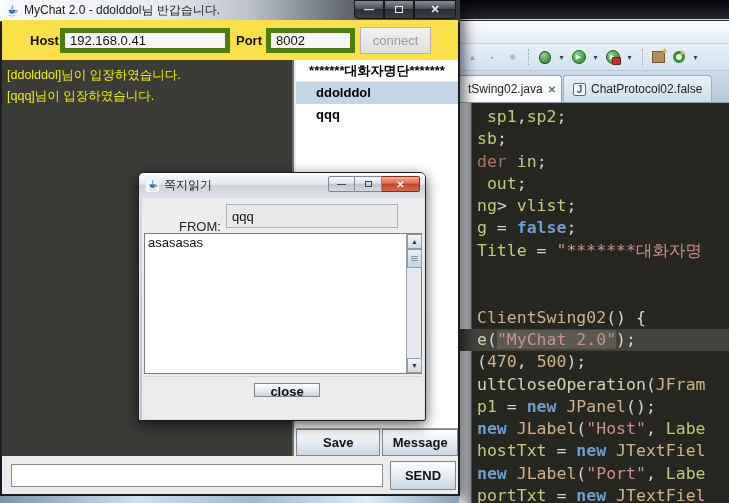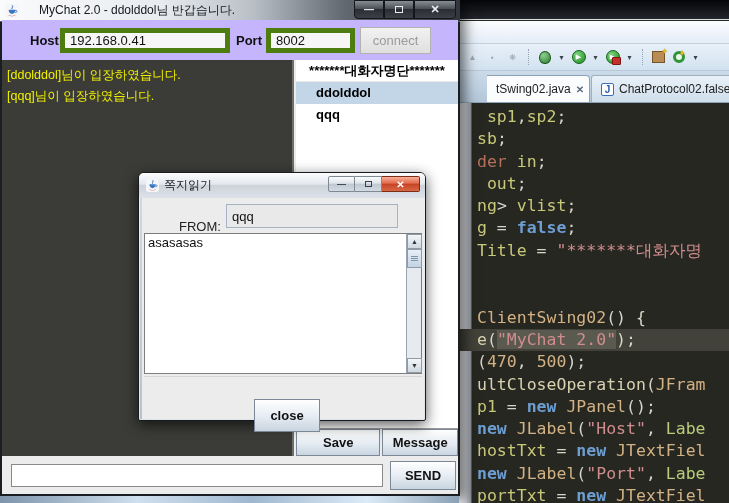--- a/index.html
+++ b/index.html
@@ -26,21 +26,21 @@
   .ic-pkg { width:13px; height:12px; background:
             linear-gradient(90deg,#b98c55 32%,#8a6233 34%,#b98c55 36%,#b98c55 64%,#8a6233 66%,#b98c55 68%),
             linear-gradient(180deg,#caa06a 46%,#8a6233 50%,#caa06a 54%); border:1px solid #775427; position:relative; }
   .ic-pkg::after, .ic-cls::after { content:"✦"; position:absolute; right:-4px; top:-5px; color:#e8c32a; font-size:8px; text-shadow:0 0 1px #7d6200; }
   .ic-cls { width:12px; height:12px; border-radius:50%; border:3px solid #2f9434; position:relative; background:#eaf6ea; }
   .ic-dd { color:#3a4450; font-size:8px; width:9px; }
 
   .e-tabs { position:absolute; left:0; top:71px; width:100%; height:32px;
             background:linear-gradient(180deg,#ccdbe9,#b3c7da); border-bottom:1px solid #8ba2b8; }
   .e-tab { position:absolute; bottom:0; height:27px; display:flex; align-items:center; gap:5px;
-           padding:0 9px; font-size:12px; color:#222;margin-left:28px; }
+           padding:0 9px; font-size:12px; color:#222; }
   .e-tab.active { left:0; width:103px; background:#fbfcfd; border:1px solid #8ba2b8; border-bottom:none;
                   border-top-right-radius:4px; border-left:none; }
   .e-tab.inactive { left:104px; background:linear-gradient(180deg,#e9f1f8,#cfdeec);
                     border:1px solid #9db1c4; border-bottom:none; border-top-left-radius:3px; border-top-right-radius:4px; }
   .tab-close { color:#5a6a7a; font-size:10px; font-weight:bold; }
   .j-icon { width:13px; height:13px; background:#fff; border:1px solid #3b6fb0; border-radius:2px;
             color:#2a5ca8; font-size:10px; font-weight:bold; display:flex; align-items:center; justify-content:center; }
 
   .e-editor { position:absolute; left:0; top:103px; width:100%; height:400px; background:#272722; overflow:hidden; }
   .e-gutter { position:absolute; left:0; top:0; width:13px; height:100%;
@@ -51,31 +51,31 @@
   .code-line { height:22.3px; }
   .code-line.hl { background:#42423a; margin-left:-18px; padding-left:18px; }
   .code-line .mark { background:#5a5a50; }
 
   
   #mychat { position:absolute; left:0; top:0; width:460px; height:496px;
             background:#ececec; border:2px solid #1a1d22; border-top:none;
             box-shadow:5px 3px 12px rgba(0,0,0,.55); }
   .m-titlebar { position:absolute; left:-2px; top:0; width:460px; height:22px;
                 background:linear-gradient(90deg,#fafbfc 0%,#e8ebef 35%,#b9bfc6 55%,#62686f 75%,#33373d 100%);
-                border-bottom:1px solid #5a5f66; display:flex; align-items:center; gap:20px; padding-left:5px; }
+                border-bottom:1px solid #5a5f66; display:flex; align-items:center; gap:5px; padding-left:5px; }
   .m-title { font-size:12px; color:#15181c; white-space:nowrap; }
   .winbtns { position:absolute; right:4px; top:0; display:flex; }
   .winbtn { width:30px; height:19px; background:linear-gradient(180deg,#888e95,#4b5057 45%,#2b2f34 50%,#3c4046);
             border:1px solid #141619; color:#e9ebee; font-size:10px; font-weight:bold;
             display:flex; align-items:center; justify-content:center; }
   .winbtn.first { border-radius:0 0 0 4px; }
   .winbtn.close { width:42px; border-radius:0 0 4px 0; font-size:11px; }
   .maxglyph { width:8px; height:7px; border:1px solid #e9ebee; display:inline-block; }
 
-  .host-row { position:absolute; left:0; top:20px; width:456px; height:40px; background:#c4b5fd; }
+  .host-row { position:absolute; left:0; top:20px; width:456px; height:40px; background:#fde047; }
   .fld-label { position:absolute; top:13px; font-size:13px; font-weight:bold; color:#111; }
   .txtfield { position:absolute; top:8px; height:25px; background:#f6f6f6; border:5px solid #4d7c0f;
               font-size:13px; color:#111; padding:0 5px; font-family:"Liberation Sans",sans-serif; }
   .btn-connect { position:absolute; left:358px; top:7px; width:71px; height:27px;
                  background:linear-gradient(180deg,#f2f2f2,#dfdfdf); border:1px solid #b3b3b3;
                  color:#9a9a9a; font-size:13px; }
 
   .chat-area { position:absolute; left:0; top:60px; width:292px; height:396px; background:#3b3b37;
                border-right:2px solid #6e6e6a; padding:5px 5px; overflow:hidden; }
   .chat-line { color:#f2f200; font-size:12.5px; line-height:21px; white-space:nowrap; }
@@ -128,21 +128,21 @@
   .d-scrollbar { position:absolute; right:0; top:0; width:15px; height:100%; background:#e7eaee; border-left:1px solid #9aa4ae; }
   .sb-btn { position:absolute; left:0; width:15px; height:15px; background:linear-gradient(180deg,#f4f6f8,#cfd8e0);
             border:1px solid #8e9aa6; color:#2c3640; font-size:7px; display:flex; align-items:center; justify-content:center; }
   .sb-up { top:0; } .sb-down { bottom:0; }
   .sb-thumb { position:absolute; left:0; top:15px; width:15px; height:19px;
               background:linear-gradient(180deg,#e9f0f7,#c2d3e4); border:1px solid #8e9aa6;
               display:flex; flex-direction:column; align-items:center; justify-content:center; gap:1px; }
   .sb-grip { width:7px; height:1px; background:#7f94a8; }
   .d-btnpanel { position:absolute; left:2px; top:178px; width:278px; height:41px; background:#ececec;
                 border-top:1px solid #d6d6d6; }
-  .btn-close-dlg { position:absolute; left:110px; top:6px; width:66px; height:33px;margin-top:16px; }
+  .btn-close-dlg { position:absolute; left:110px; top:6px; width:66px; height:14px; }
 
   .java-icon { width:14px; height:14px; flex:0 0 auto; }
 </style>
 </head>
 <body>
 
 <div id="eclipse">
   <div class="e-black"></div>
   <div class="e-strip1"></div>
   <div class="e-toolbar">

